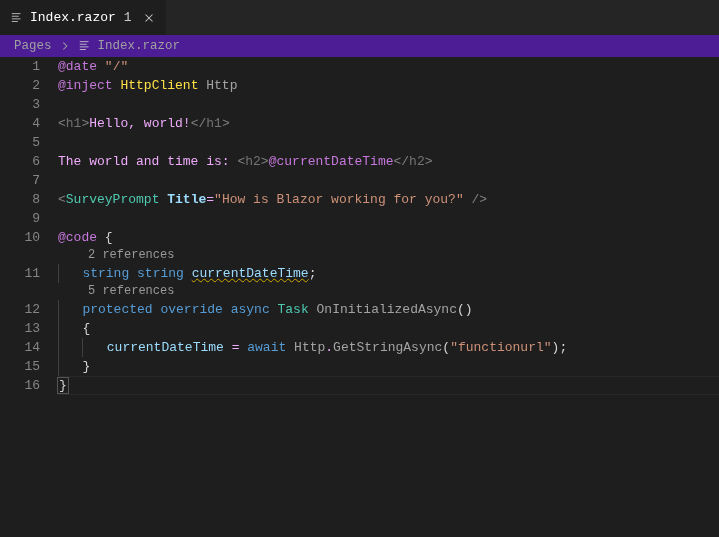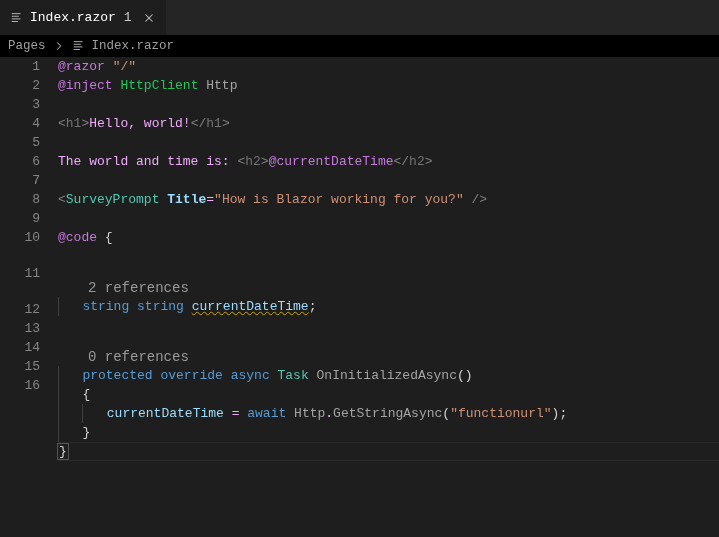--- a/index.html
+++ b/index.html
@@ -24,25 +24,25 @@
     align-items: center;
     padding: 0 10px;
     gap: 6px;
     border-right: 1px solid #252526;
     font-size: 13px;
   }
   .tab .name { color: #ffffff; }
   .tab .dirty-dot { color: #cccccc; margin-left: 2px;}
   .tab .close { color: #c5c5c5; cursor: pointer; font-size: 14px; margin-left:4px;}
   .breadcrumb {
-    background: #000000;
+    background: #4c1d95;
     height: 22px;
     display: flex;
     align-items: center;
-    padding: 0 8px;
+    padding: 0 14px;
     gap: 6px;
     color: #a0a0a0;
     font-size: 12.5px;
   }
   .breadcrumb .chev { color: #a0a0a0; }
   .editor {
     display: flex;
     position: relative;
     height: calc(100% - 57px);
   }
@@ -59,23 +59,22 @@
   .code {
     flex: 1;
     position: relative;
     font-size: 13px;
   }
   .line { height: 19px; line-height: 19px; white-space: pre; }
   .codelens {
     height: 17px;
     line-height: 17px;
     color: #999999;
-    font-size: 14px;
+    font-size: 12px;
     padding-left: 30px;
-    margin-top: 33px;
   }
   .indent-guide {
     border-left: 1px solid #404040;
     display: inline-block;
     height: 19px;
     vertical-align: top;
   }
   
   .kw-razor   { color: #c678dd; }       
   .str        { color: #ce9178; }       
@@ -85,21 +84,21 @@
   .comp-name  { color: #4ec9b0; }       
   .plain      { color: #f0abfc; }
   .kw-cs      { color: #569cd6; }       
   .ident      { color: #9cdcfe; }       
   .ident-warn { color: #9cdcfe; text-decoration: underline wavy #cca700; text-decoration-thickness:1px; }
   .method     { color: #a3a3a3; }       
   .paren      { color: #d4d4d4; }
   .brace      { color: #d4d4d4; }
   .semi       { color: #d4d4d4; }
   .obj        { color: #a3a3a3; }       
-  .type       { color: #22c55e; }
+  .type       { color: #fde047; }
   .cursor-line-hl {
     position: absolute;
     left: 0;
     width: 100%;
     height: 19px;
     border-top: 1px solid #282828;
     border-bottom: 1px solid #282828;
     pointer-events:none;
   }
   svg.icon-sm { width:14px; height:14px; vertical-align: middle; }
@@ -163,21 +162,21 @@
     <div class="ln codelens-gap"></div>
     <div class="ln">12</div>
     <div class="ln">13</div>
     <div class="ln">14</div>
     <div class="ln">15</div>
     <div class="ln">16</div>
   </div>
 
   <div class="code">
 
-    <div class="line"><span class="kw-razor">@razor</span> <span class="str">"/"</span></div>
+    <div class="line"><span class="kw-razor">@date</span> <span class="str">"/"</span></div>
 
     <div class="line"><span class="kw-razor">@inject</span> <span class="type">HttpClient</span> <span class="obj">Http</span></div>
 
     <div class="line"></div>
 
     <div class="line"><span class="tag-angle">&lt;</span><span class="tag-name">h1</span><span class="tag-angle">&gt;</span><span class="plain">Hello, world!</span><span class="tag-angle">&lt;/</span><span class="tag-name">h1</span><span class="tag-angle">&gt;</span></div>
 
     <div class="line"></div>
 
     <div class="line"><span class="plain">The world and time is: </span><span class="tag-angle">&lt;</span><span class="tag-name">h2</span><span class="tag-angle">&gt;</span><span class="kw-razor">@currentDateTime</span><span class="tag-angle">&lt;/</span><span class="tag-name">h2</span><span class="tag-angle">&gt;</span></div>
@@ -187,21 +186,21 @@
     <div class="line"><span class="tag-angle">&lt;</span><span class="comp-name">SurveyPrompt</span> <span class="attr-name">Title</span><span class="plain">=</span><span class="str">"How is Blazor working for you?"</span> <span class="tag-angle">/&gt;</span></div>
 
     <div class="line"></div>
 
     <div class="line"><span class="kw-razor">@code</span> <span class="brace">{</span></div>
 
     <div class="codelens">2 references</div>
 
     <div class="line"><span class="indent-guide"></span>   <span class="kw-cs">string</span> <span class="kw-cs">string</span> <span class="ident-warn">currentDateTime</span><span class="semi">;</span></div>
 
-    <div class="codelens">0 references</div>
+    <div class="codelens">5 references</div>
 
     <div class="line"><span class="indent-guide"></span>   <span class="kw-cs">protected</span> <span class="kw-cs">override</span> <span class="kw-cs">async</span> <span class="comp-name">Task</span> <span class="method">OnInitializedAsync</span><span class="paren">()</span></div>
 
     <div class="line"><span class="indent-guide"></span>   <span class="brace">{</span></div>
 
     <div class="line"><span class="indent-guide"></span>   <span class="indent-guide"></span>   <span class="ident">currentDateTime</span><span class="plain"> = </span><span class="kw-cs">await</span> <span class="obj">Http</span><span class="plain">.</span><span class="method">GetStringAsync</span><span class="paren">(</span><span class="str">"functionurl"</span><span class="paren">)</span><span class="semi">;</span></div>
 
     <div class="line"><span class="indent-guide"></span>   <span class="brace">}</span></div>
 
     <div class="line" style="position:relative;"><span class="cursor-line-hl" style="top:0;"></span><span class="brace" style="outline:1px solid #555; padding:0 1px;">}</span></div>

